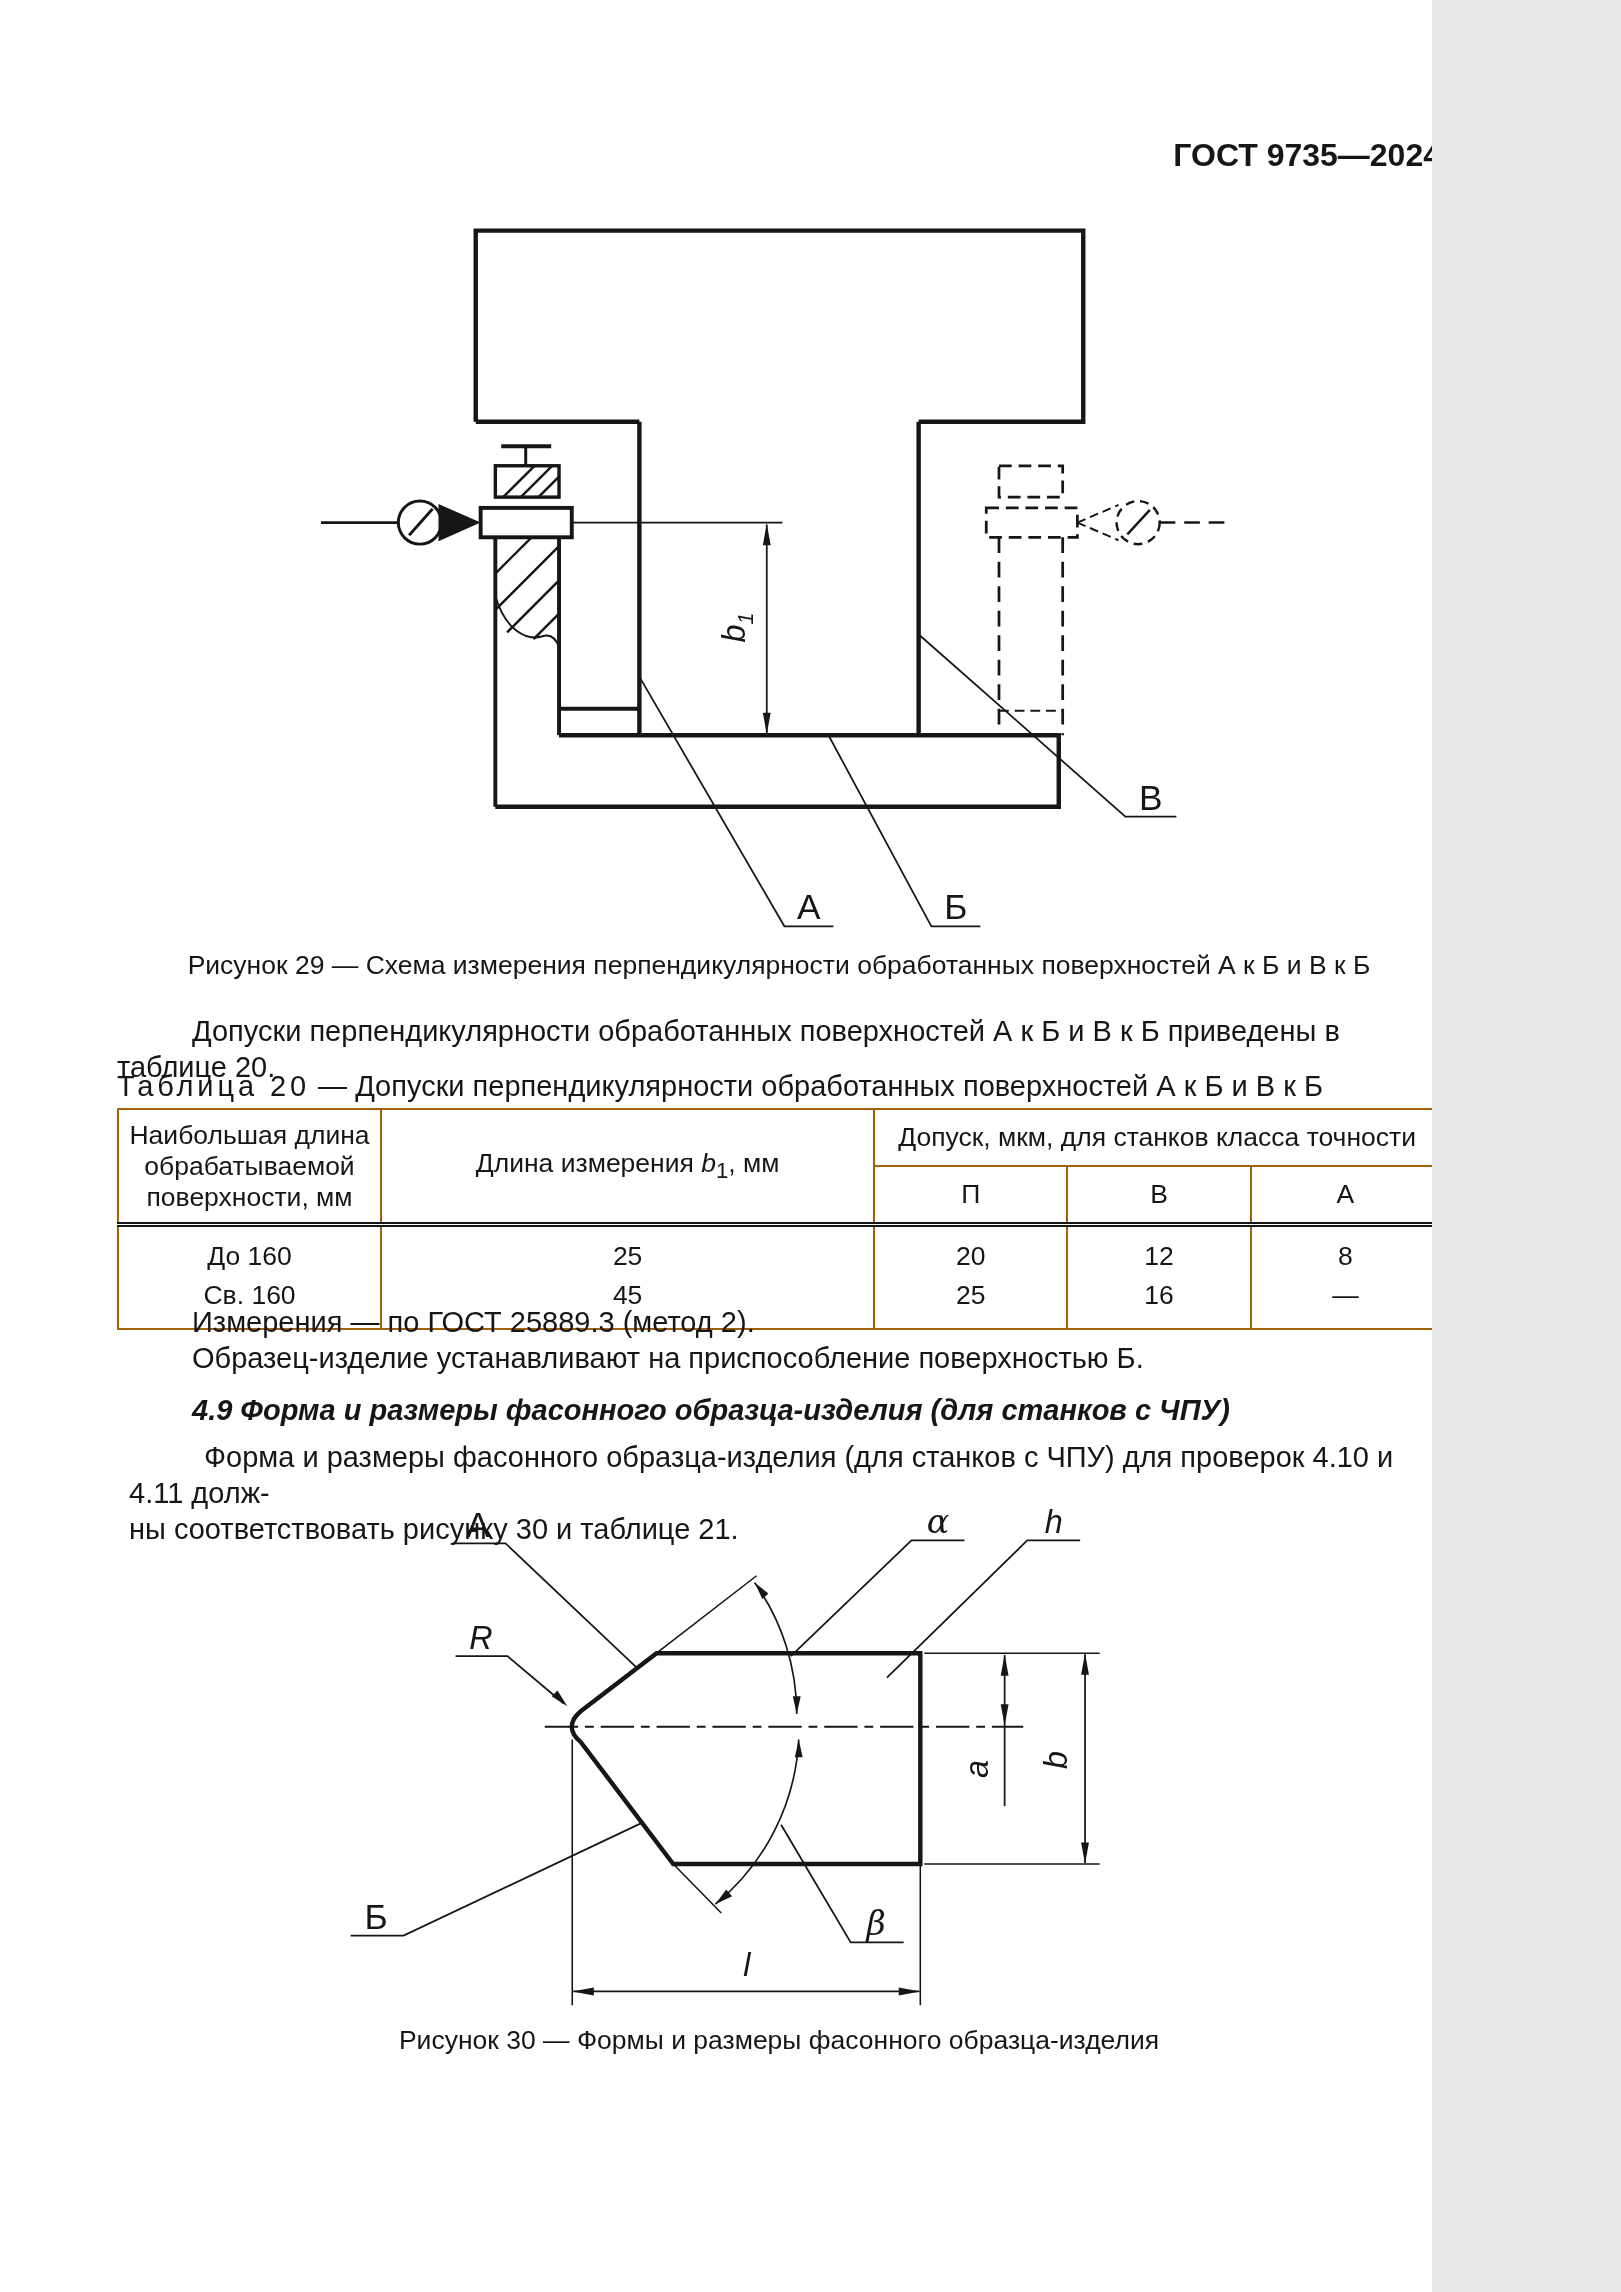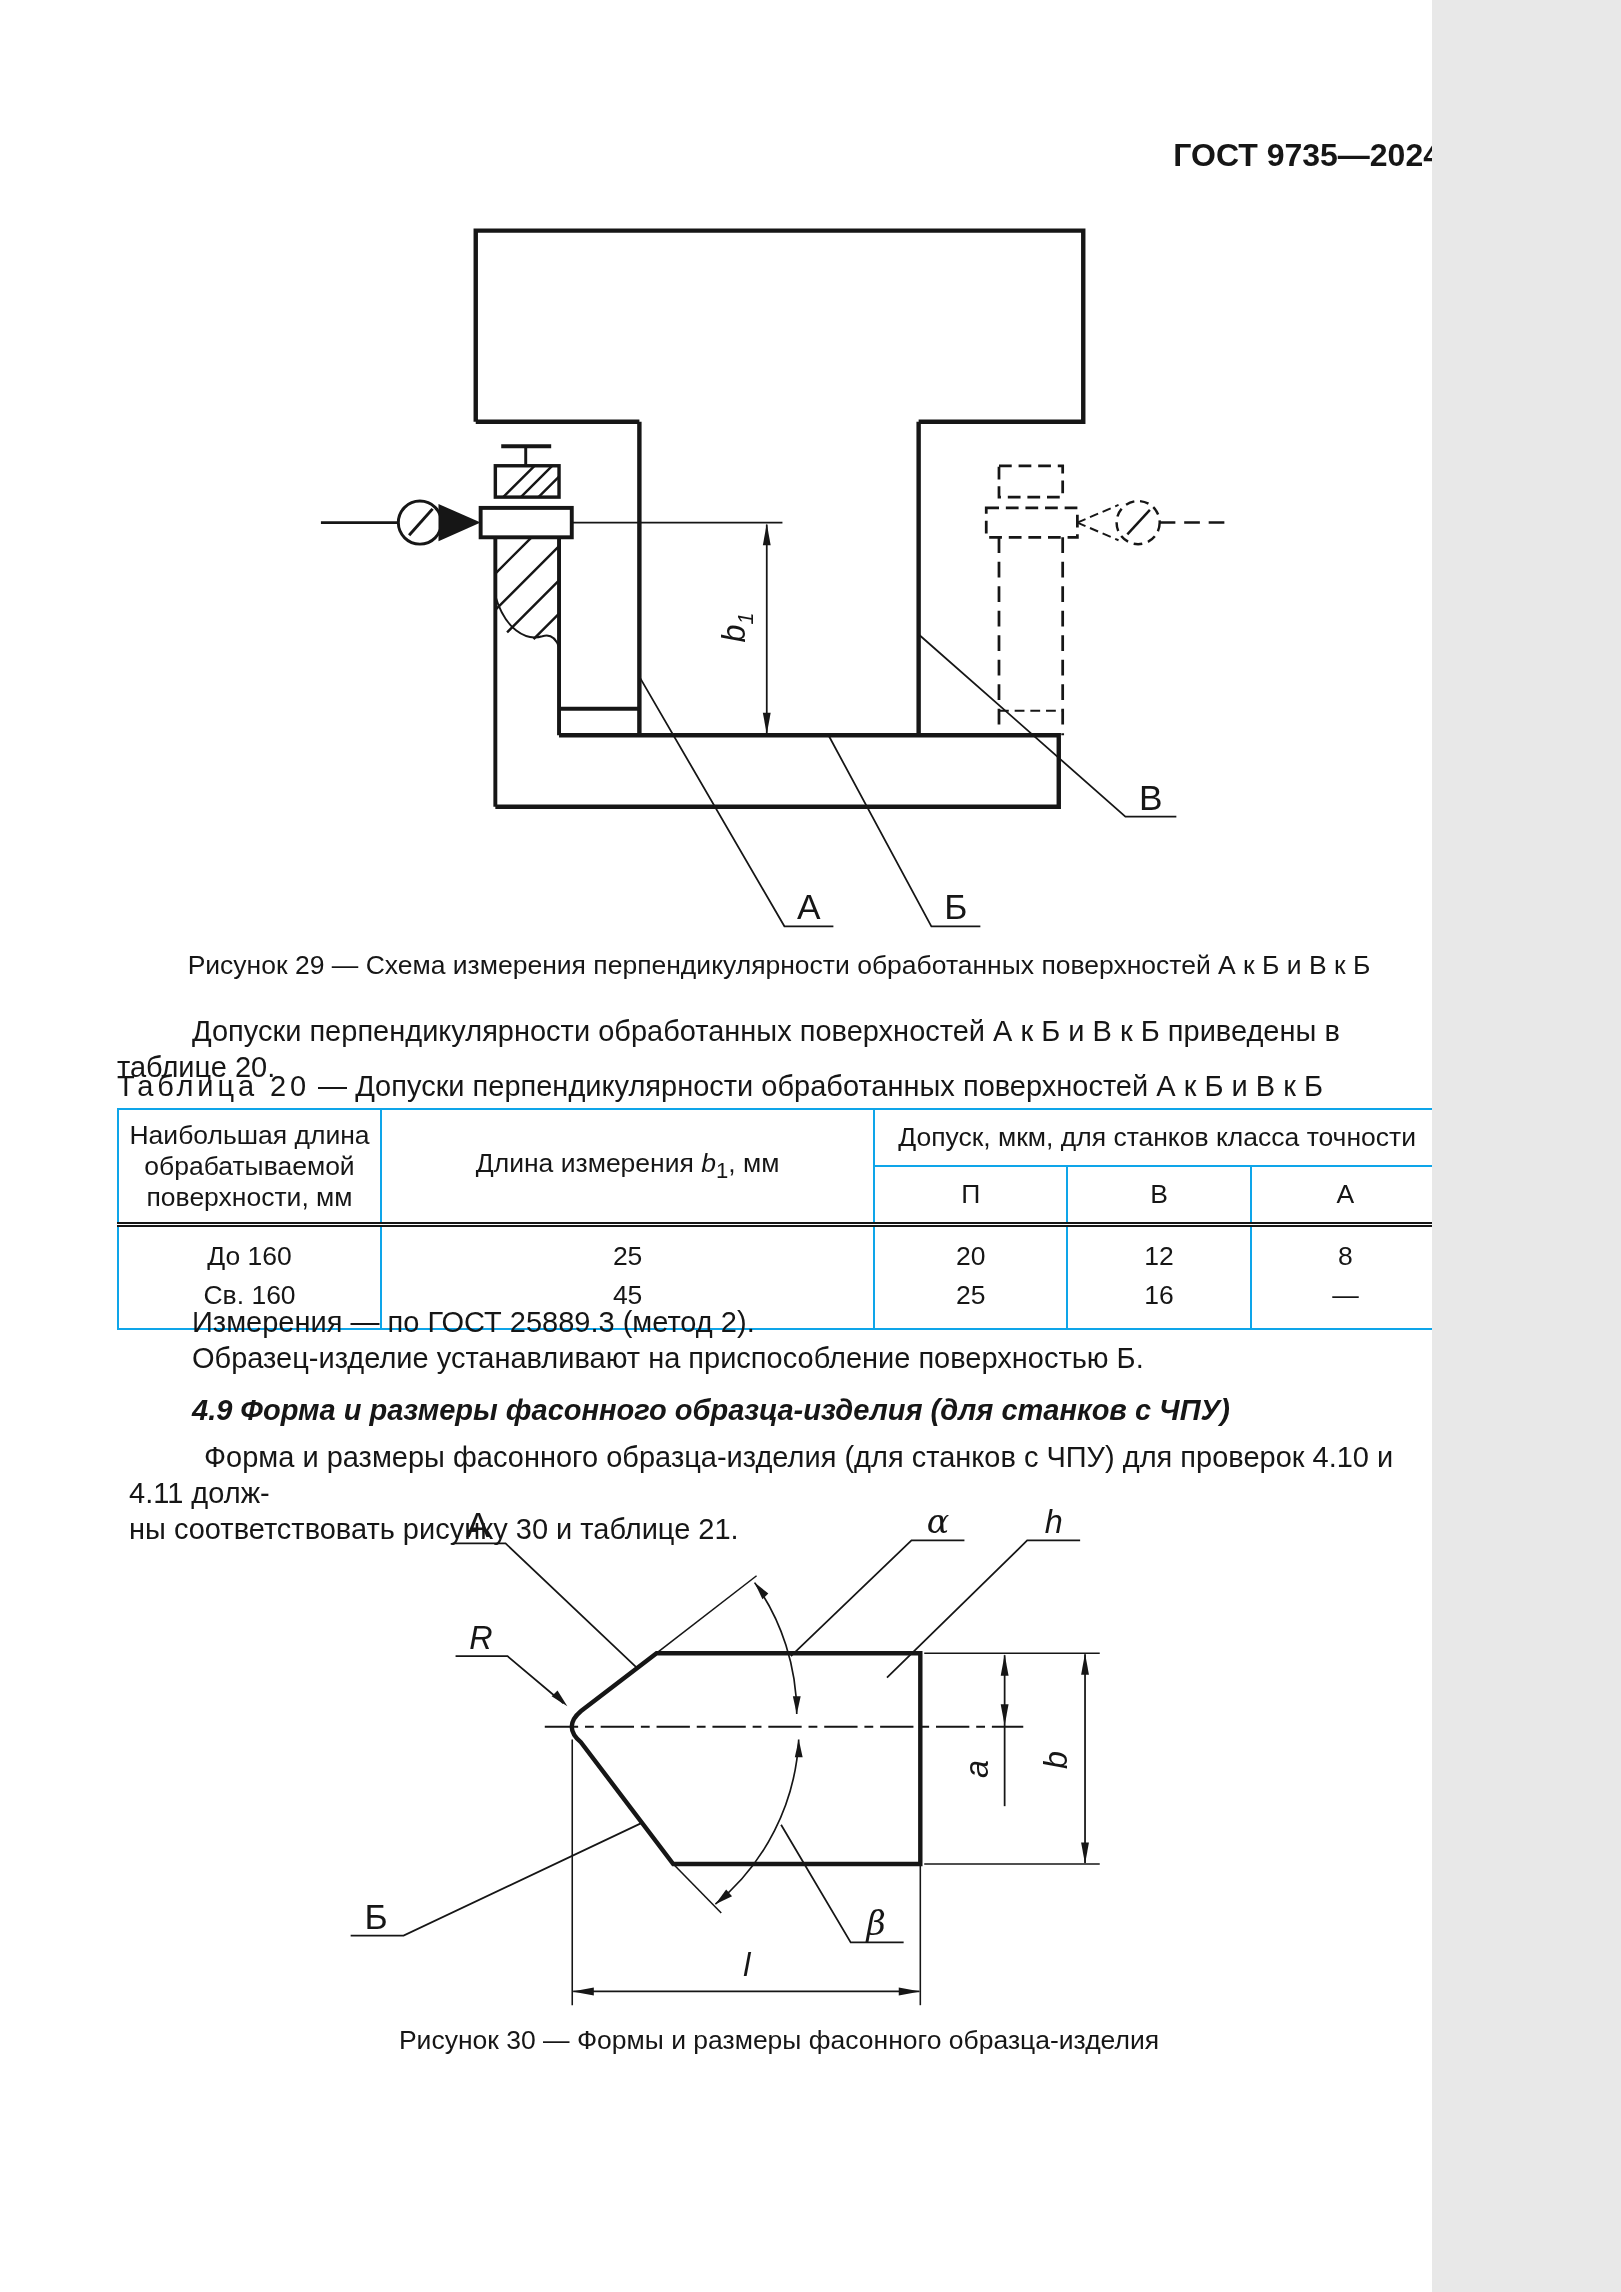--- a/index.html
+++ b/index.html
@@ -13,21 +13,21 @@
   .fig-caption{font-size:26.5px; text-align:center;}
   .cap29{top:950px;}
   .cap30{top:2025px;}
   .body-text{font-size:29px; line-height:36px;}
   .p1{top:1013px; text-indent:75px;}
   .table-label{top:1070px; font-size:29px;}
   .table-label .spaced{letter-spacing:3.9px;}
   .t20{top:1108px;}
   table.gost{border-collapse:collapse; width:100%; table-layout:fixed;
     font-size:26.5px; text-align:center;}
-  table.gost th, table.gost td{border:2px solid #0ea5e9; font-weight:normal; vertical-align:middle; padding:2px 5.9px;}
+  table.gost th, table.gost td{border:2px solid #a16207; font-weight:normal; vertical-align:middle; padding:2px 5.9px;}
   table.gost{border:2.9px solid #161616;}
   table.gost thead th{height:51px;}
   table.gost tbody td{border-top:5.9px double #161616; padding-top:9.8px; padding-bottom:13.7px;}
   table.gost tbody .cell-line{line-height:39px;}
   .notes{top:1304px;}
   .notes .note{padding-left:75px;}
   .h49{top:1392px; font-weight:bold; padding-left:75px;font-style:italic;}
   .p2{top:1439px; text-indent:75px;margin-left:12px;}
   .page-num{top:2070px; text-align:right; font-size:28px; padding-right:14.7px;}
   svg text{fill:#161616;}

